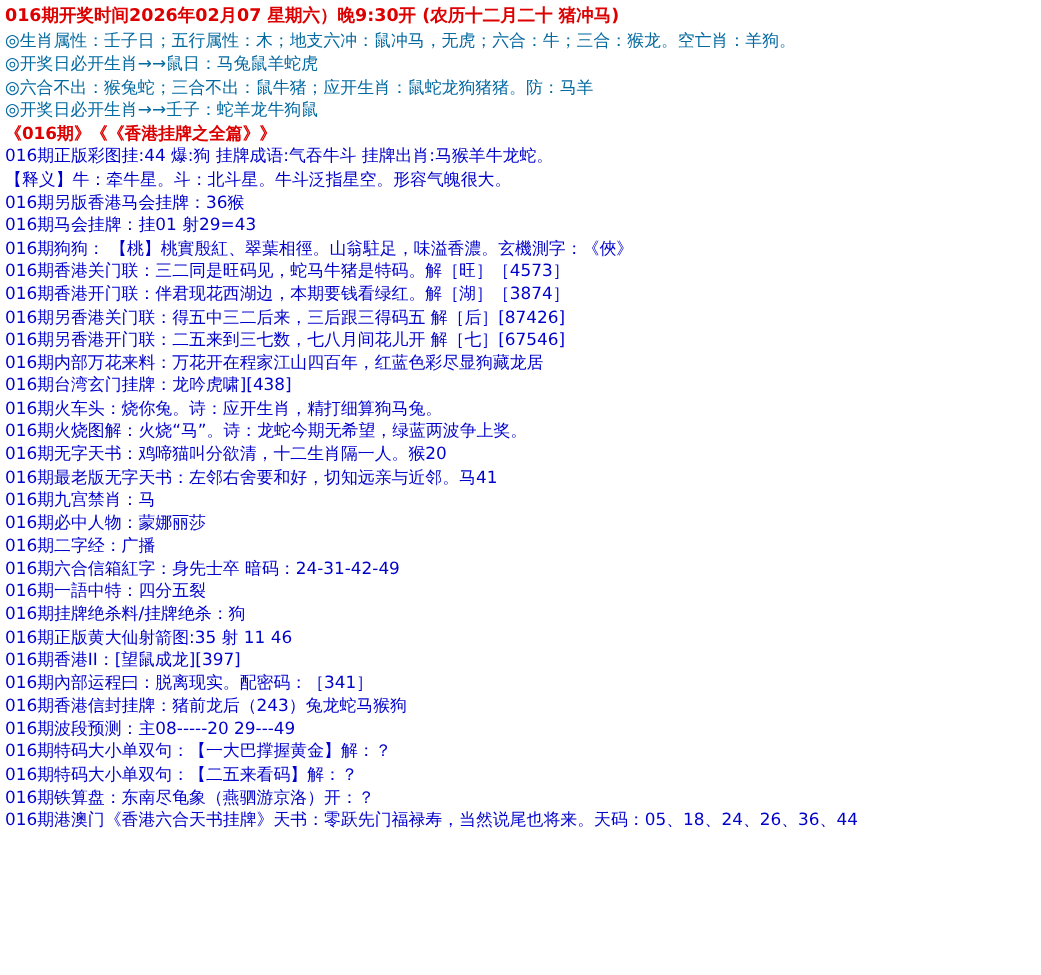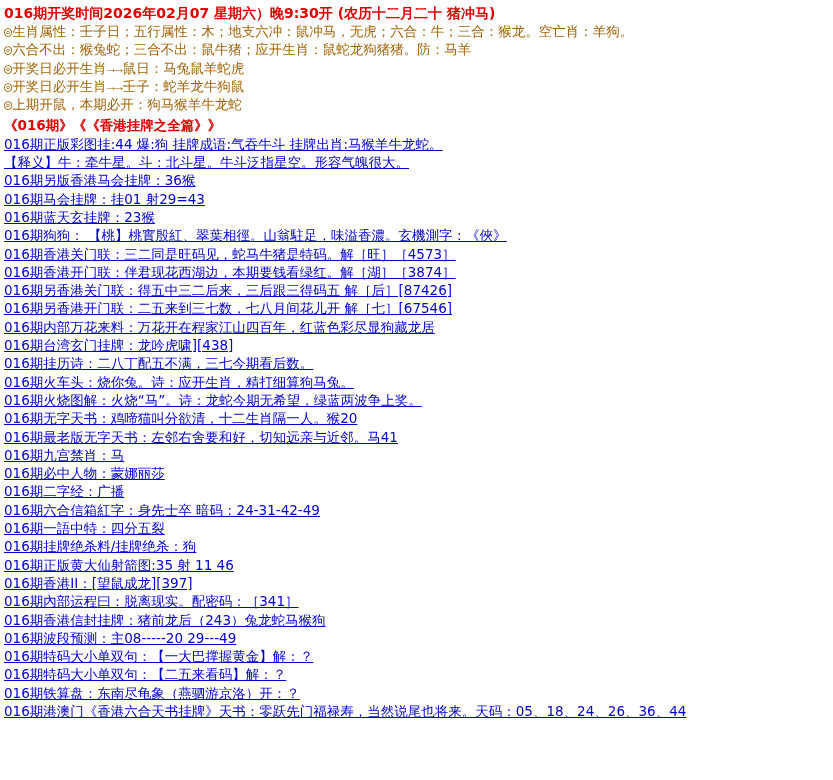--- a/index.html
+++ b/index.html
@@ -22,22 +22,22 @@
     box-sizing: border-box;
     padding: 3px 4px 0 4px;
   }
   .line {
     white-space: nowrap;
     overflow: hidden;
     font-size: 13.5px;
     line-height: 18.3px;
     letter-spacing: 0px;
   }
-  .red { color: #a16207; font-family: Liberation Mono, monospace; }
-  .blue { color: #0000cc; text-decoration: underline; }
+  .red { color: #0369a1; }
+  .blue { color: #0000cc; }
   .title-line {
     font-size: 14px;
     font-weight: bold;
     color: #dd0000;
     line-height: 20px;
     padding-bottom: 1px;
   }
   .sub-red {
     color: #dd0000;
     font-weight: bold;
@@ -46,42 +46,39 @@
 </style>
 </head>
 <body>
 
 <div class="page">
 
   <div class="title-line">016期开奖时间2026年02月07 星期六）晚9:30开 (农历十二月二十 猪冲马)</div>
 
   <div>
     <div class="line red">◎生肖属性：壬子日；五行属性：木；地支六冲：鼠冲马，无虎；六合：牛；三合：猴龙。空亡肖：羊狗。</div>
+    <div class="line red">◎开奖日必开生肖→→鼠日：马兔鼠羊蛇虎</div>
     <div class="line red">◎六合不出：猴兔蛇；三合不出：鼠牛猪；应开生肖：鼠蛇龙狗猪猪。防：马羊</div>
-    <div class="line red">◎开奖日必开生肖→→鼠日：马兔鼠羊蛇虎</div>
     <div class="line red">◎开奖日必开生肖→→壬子：蛇羊龙牛狗鼠</div>
-    <div class="line red">◎上期开鼠，本期必开：狗马猴羊牛龙蛇</div>
   </div>
 
   <div class="line sub-red gap-top">《016期》《《香港挂牌之全篇》》</div>
 
   <div>
     <div class="line blue">016期正版彩图挂:44 爆:狗 挂牌成语:气吞牛斗 挂牌出肖:马猴羊牛龙蛇。</div>
     <div class="line blue">【释义】牛：牵牛星。斗：北斗星。牛斗泛指星空。形容气魄很大。</div>
     <div class="line blue">016期另版香港马会挂牌：36猴</div>
     <div class="line blue">016期马会挂牌：挂01 射29=43</div>
-    <div class="line blue">016期蓝天玄挂牌：23猴</div>
     <div class="line blue">016期狗狗：   【桃】桃實殷紅、翠葉相徑。山翁駐足，味溢香濃。玄機測字：《俠》</div>
     <div class="line blue">016期香港关门联：三二同是旺码见，蛇马牛猪是特码。解［旺］［4573］</div>
     <div class="line blue">016期香港开门联：伴君现花西湖边，本期要钱看绿红。解［湖］［3874］</div>
     <div class="line blue">016期另香港关门联：得五中三二后来，三后跟三得码五 解［后］[87426]</div>
     <div class="line blue">016期另香港开门联：二五来到三七数，七八月间花儿开 解［七］[67546]</div>
     <div class="line blue">016期内部万花来料：万花开在程家江山四百年，红蓝色彩尽显狗藏龙居</div>
     <div class="line blue">016期台湾玄门挂牌：龙吟虎啸][438]</div>
-    <div class="line blue">016期挂历诗：二八丁配五不满，三七今期看后数。</div>
     <div class="line blue">016期火车头：烧你兔。诗：应开生肖，精打细算狗马兔。</div>
     <div class="line blue">016期火烧图解：火烧“马”。诗：龙蛇今期无希望，绿蓝两波争上奖。</div>
     <div class="line blue">016期无字天书：鸡啼猫叫分欲清，十二生肖隔一人。猴20</div>
     <div class="line blue">016期最老版无字天书：左邻右舍要和好，切知远亲与近邻。马41</div>
     <div class="line blue">016期九宫禁肖：马</div>
     <div class="line blue">016期必中人物：蒙娜丽莎</div>
     <div class="line blue">016期二字经：广播</div>
     <div class="line blue">016期六合信箱紅字：身先士卒 暗码：24-31-42-49</div>
     <div class="line blue">016期一語中特：四分五裂</div>
     <div class="line blue">016期挂牌绝杀料/挂牌绝杀：狗</div>

